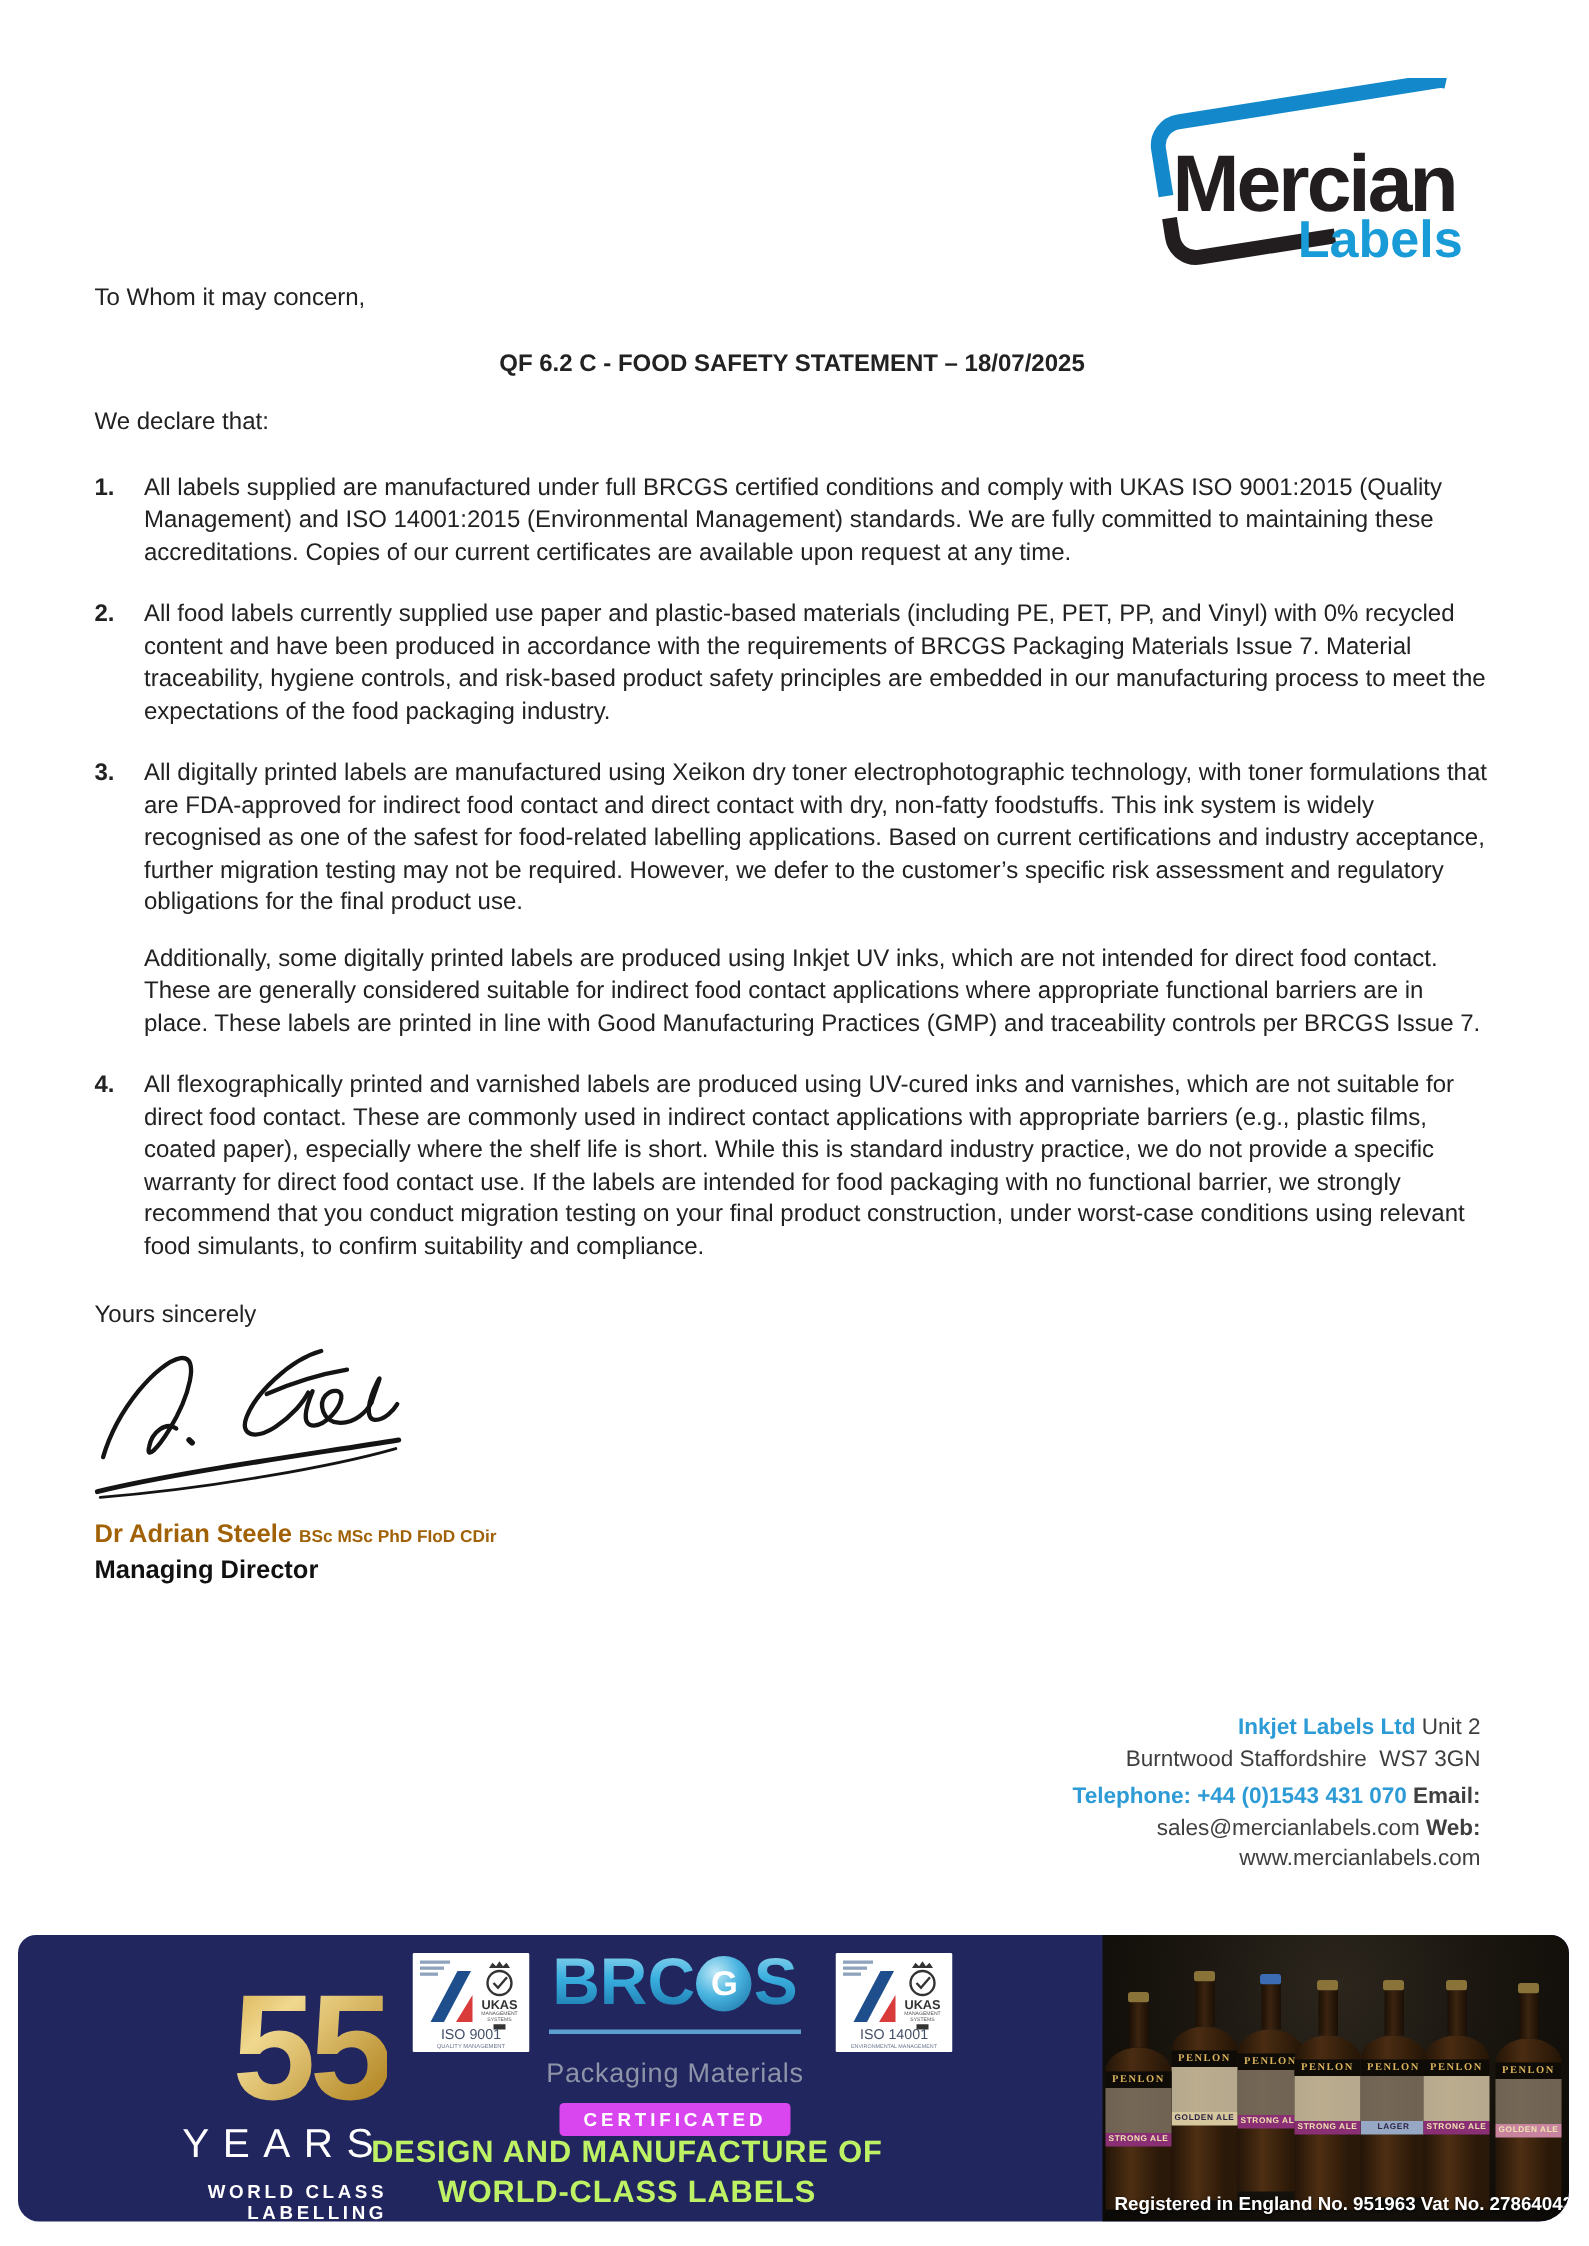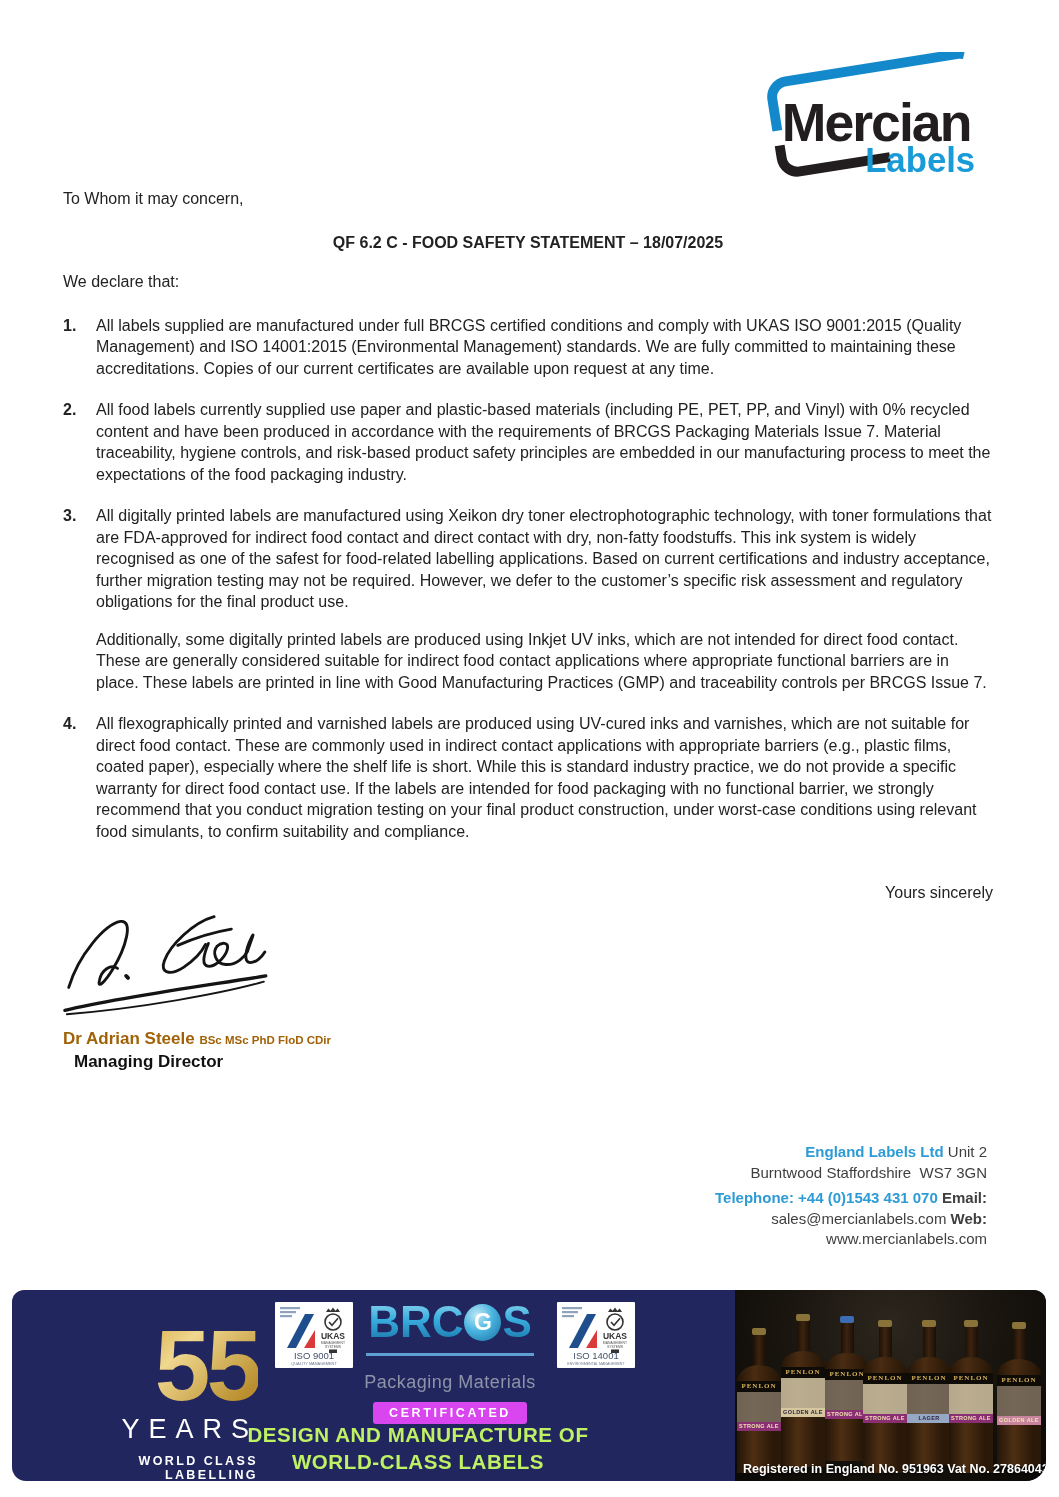--- a/index.html
+++ b/index.html
@@ -15,25 +15,25 @@
   
   .letter { position:absolute; left:63px; top:188px; width:930px; font-size:16px; line-height:21.5px; color:#222; }
   .letter .title { text-align:center; font-weight:bold; margin-top:22px; }
   .letter .intro { margin-top:18px; }
   .items { margin-top:22px; }
   .item  { display:flex; margin-bottom:20px; }
   .item-num  { width:33px; flex:none; font-weight:bold; }
   .item-body { width:897px; }
   .item-body .para + .para { margin-top:16px; }
 
-  .closing { margin-top:40px;text-align:right; }
+  .closing { margin-top:24px; }
   .signature { margin-top:4px; height:112px; }
   .sig-name { margin-top:8px; font-size:17px; font-weight:bold; color:#a16207; }
   .sig-credentials { font-size:11.5px; font-weight:bold; }
-  .sig-role { font-size:17px; font-weight:bold; color:#111;margin-left:11px; }
+  .sig-role { font-size:17px; font-weight:bold; color:#111; }
 
   
   .address { position:absolute; right:72px; top:1142px; width:420px; text-align:right;
              font-size:15px; line-height:20.5px; color:#3f3f3f; }
   .addr-company { color:#2d9bd5; font-weight:bold; }
   .addr-blue    { color:#2d9bd5; font-weight:bold; }
   .addr-bold    { color:#3f3f3f; font-weight:bold; }
   .addr-contact { margin-top:5px; }
 
   
@@ -163,21 +163,21 @@
     </div>
 
     <div class="sig-name">
       <span>Dr Adrian Steele</span>
       <span class="sig-credentials">BSc MSc PhD FIoD CDir</span>
     </div>
     <div class="sig-role">Managing Director</div>
   </div>
 
   <div class="address">
-    <div><span class="addr-company">England Labels Ltd</span><span> Unit 2</span></div>
+    <div><span class="addr-company">Inkjet Labels Ltd</span><span> Unit 2</span></div>
     <div>Burntwood Staffordshire&nbsp; WS7 3GN</div>
     <div class="addr-contact"><span class="addr-blue">Telephone: +44 (0)1543 431 070</span><span class="addr-bold"> Email:</span></div>
     <div><span>sales@mercianlabels.com</span><span class="addr-bold"> Web:</span></div>
     <div>www.mercianlabels.com</div>
   </div>
 
   <div class="banner">
 
     <div class="years">
       <div class="years-num">55</div>

